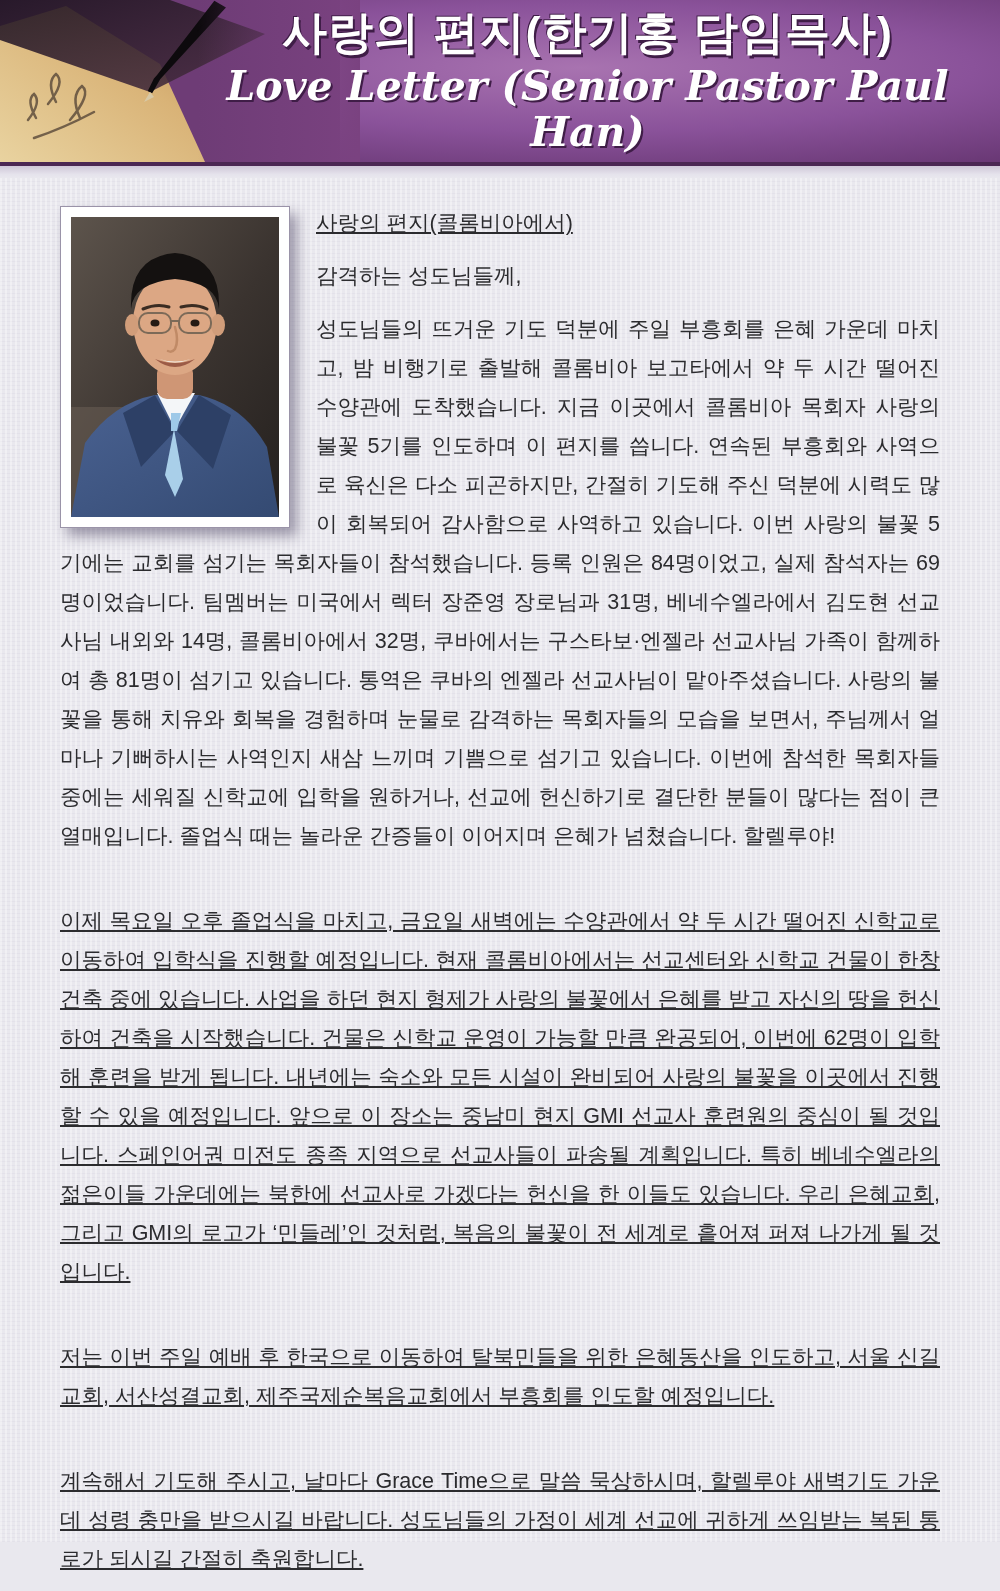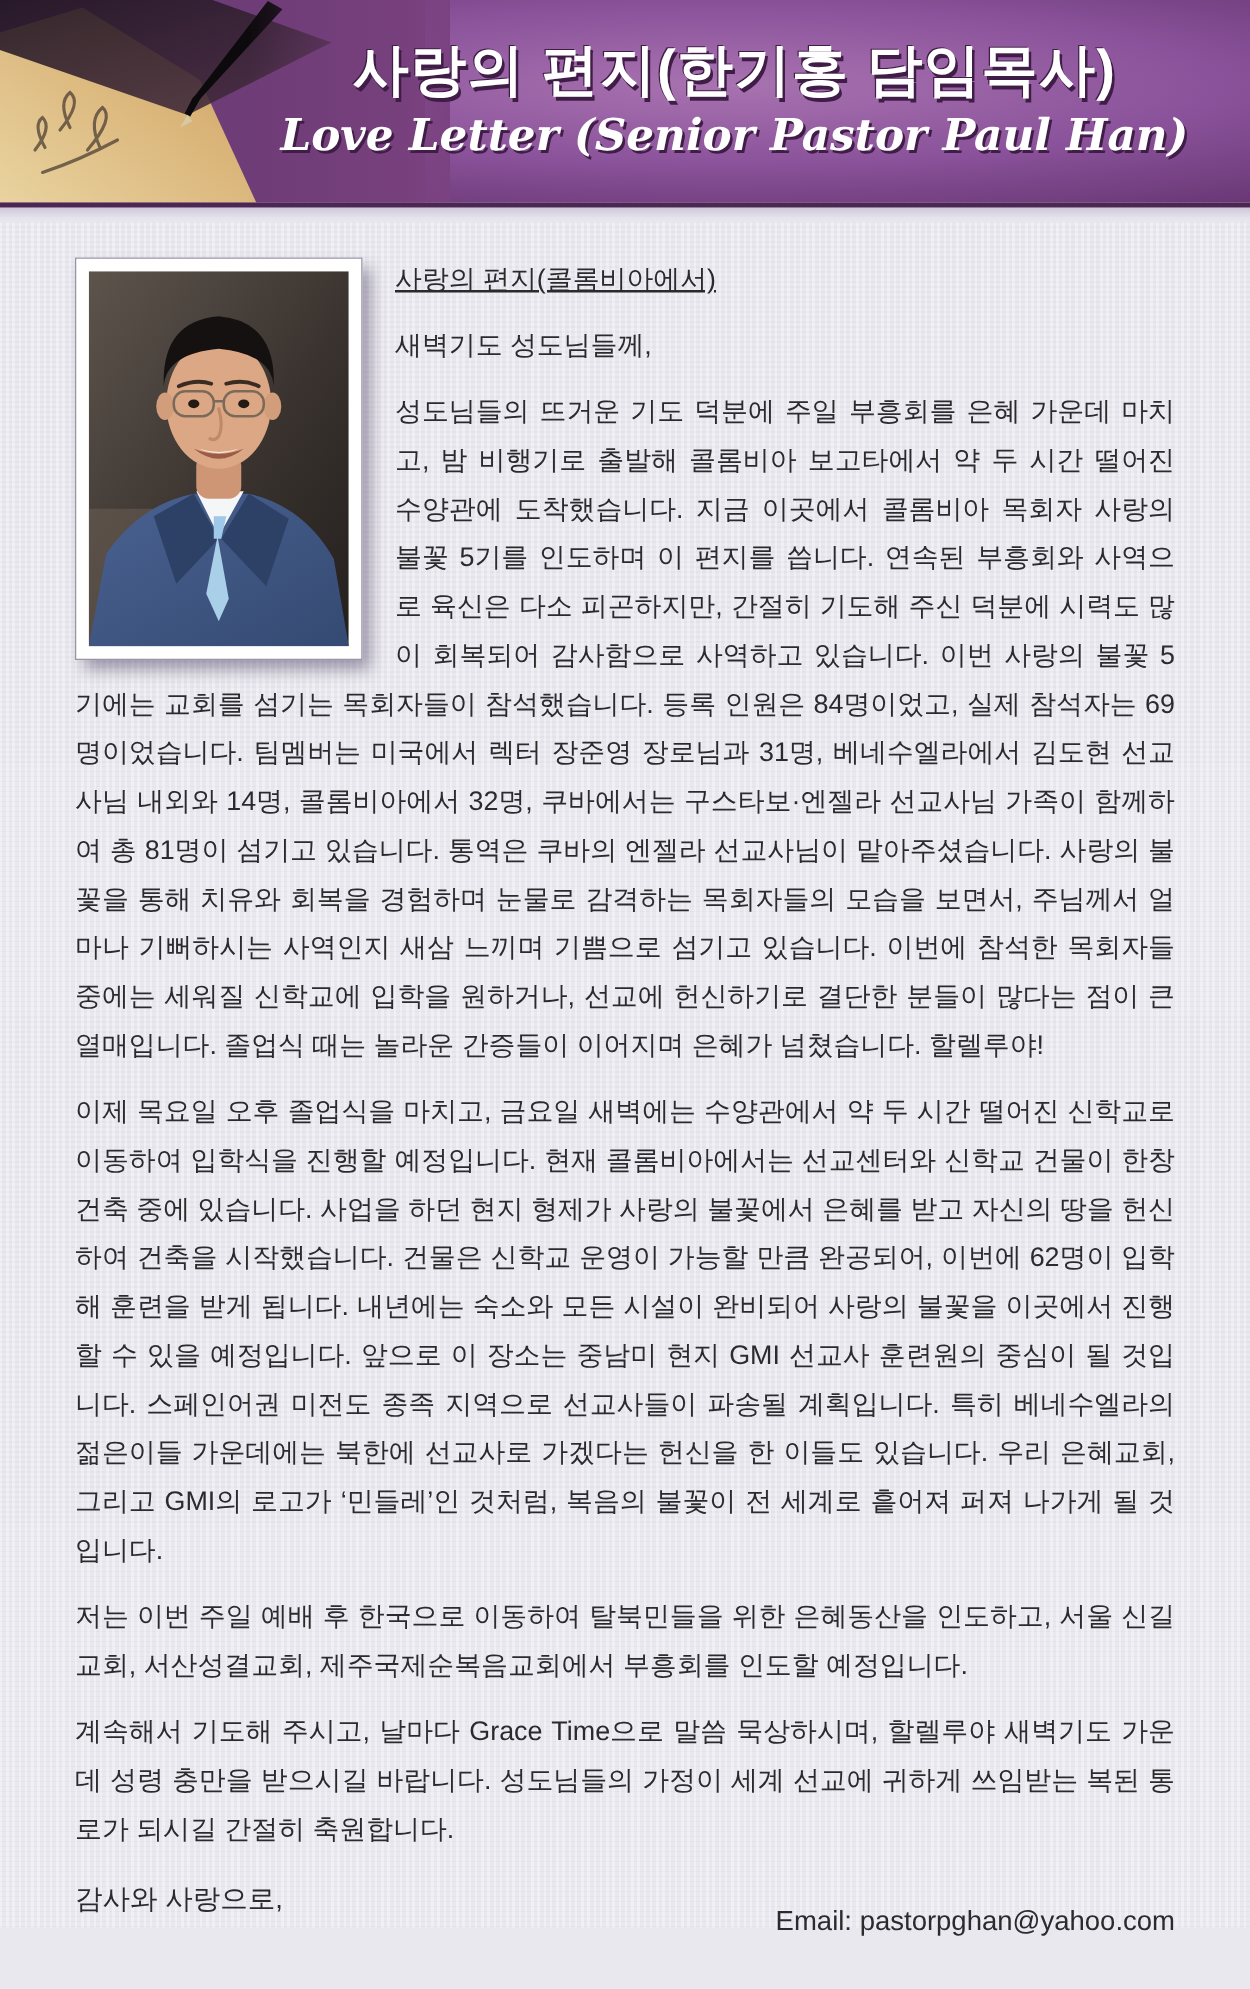--- a/index.html
+++ b/index.html
@@ -35,40 +35,40 @@
     display:flex;flex-direction:column;justify-content:center;align-items:center;
     text-align:center;
   }
   .title-ko{
     font-size:45px;font-weight:bold;color:#ffffff;letter-spacing:1px;
     text-shadow:2px 3px 0 #3f1d47, -1px -1px 0 #3f1d47;
     line-height:52px;
   }
   .title-en{
     font-family:"DejaVu Serif","Liberation Serif",serif;
-    font-style:italic;font-size:35px;font-weight:bold;color:#ffffff;
+    font-style:italic;font-size:41px;font-weight:bold;color:#ffffff;
     text-shadow:2px 2px 0 #3f1d47;
     line-height:46px;margin-top:4px;
   }
   .header-strip{height:12px;background:linear-gradient(180deg,#cfc7d8 0%, #e5e3ec 70%, #e9e8ee 100%);}
 
   
   .letter{margin:26px 60px 0 60px;font-size:21.5px;line-height:39px;}
   .photo-frame{
     float:left;width:208px;height:300px;
     background:#ffffff;padding:10px;border:1px solid #9a93a8;
     box-shadow:7px 8px 12px rgba(60,50,85,.45);
     margin:2px 26px 10px 0;
   }
   .photo-frame svg{display:block;width:208px;height:300px;}
   .letter p{margin:0;text-align:justify;}
   p.subject{margin-bottom:14px;text-align:left;text-decoration:underline;}
   p.greeting{margin-bottom:14px;text-align:left;}
   p.para{margin-top:0;}
-  p.para + p.para{margin-top:14px;}
+  p.para + p.para{margin-top:46px;text-decoration:underline;}
   p.para.cont{margin-top:0;}
 
   
   .closing-row{margin:14px 60px 0 60px;display:flex;justify-content:space-between;align-items:flex-start;}
   .closing{font-size:22px;line-height:44px;}
   .contact{font-size:22px;line-height:36px;text-align:right;margin-top:22px;}
 </style>
 </head>
 <body>
 
@@ -141,21 +141,21 @@
         <path d="M100,104 L108,104" stroke="#7c6a58" stroke-width="2"></path>
         <ellipse cx="84" cy="106" rx="4.5" ry="3.5" fill="#241a14"></ellipse>
         <ellipse cx="124" cy="106" rx="4.5" ry="3.5" fill="#241a14"></ellipse>
 
         <path d="M104,110 q4,14 0,22 q-3,4 -7,2" stroke="#c08a66" stroke-width="2.5" fill="none" stroke-linecap="round"></path>
         <path d="M84,142 q20,16 40,0 q-20,8 -40,0 Z" fill="#9c5b46"></path>
         <path d="M88,142 q16,7 32,0 q-16,5 -32,0 Z" fill="#f2ebe2"></path>
       </svg>
     </div>
     <p class="subject">사랑의 편지(콜롬비아에서)</p>
-    <p class="greeting">새벽기도 성도님들께,</p>
+    <p class="greeting">감격하는 성도님들께,</p>
     <p class="para">성도님들의 뜨거운 기도 덕분에 주일 부흥회를 은혜 가운데 마치고, 밤 비행기로 출발해 콜롬비아 보고타에서 약 두 시간 떨어진 수양관에 도착했습니다. 지금 이곳에서 콜롬비아 목회자 사랑의 불꽃 5기를 인도하며 이 편지를 씁니다. 연속된 부흥회와 사역으로 육신은 다소 피곤하지만, 간절히 기도해 주신 덕분에 시력도 많이 회복되어 감사함으로 사역하고 있습니다. 이번 사랑의 불꽃 5기에는 교회를 섬기는 목회자들이 참석했습니다. 등록 인원은 84명이었고, 실제 참석자는 69명이었습니다. 팀멤버는 미국에서 렉터 장준영 장로님과 31명, 베네수엘라에서 김도현 선교사님 내외와 14명, 콜롬비아에서 32명, 쿠바에서는 구스타보·엔젤라 선교사님 가족이 함께하여 총 81명이 섬기고 있습니다. 통역은 쿠바의 엔젤라 선교사님이 맡아주셨습니다. 사랑의 불꽃을 통해 치유와 회복을 경험하며 눈물로 감격하는 목회자들의 모습을 보면서, 주님께서 얼마나 기뻐하시는 사역인지 새삼 느끼며 기쁨으로 섬기고 있습니다. 이번에 참석한 목회자들 중에는 세워질 신학교에 입학을 원하거나, 선교에 헌신하기로 결단한 분들이 많다는 점이 큰 열매입니다. 졸업식 때는 놀라운 간증들이 이어지며 은혜가 넘쳤습니다. 할렐루야!</p>
     <p class="para">이제 목요일 오후 졸업식을 마치고, 금요일 새벽에는 수양관에서 약 두 시간 떨어진 신학교로 이동하여 입학식을 진행할 예정입니다. 현재 콜롬비아에서는 선교센터와 신학교 건물이 한창 건축 중에 있습니다. 사업을 하던 현지 형제가 사랑의 불꽃에서 은혜를 받고 자신의 땅을 헌신하여 건축을 시작했습니다. 건물은 신학교 운영이 가능할 만큼 완공되어, 이번에 62명이 입학해 훈련을 받게 됩니다. 내년에는 숙소와 모든 시설이 완비되어 사랑의 불꽃을 이곳에서 진행할 수 있을 예정입니다. 앞으로 이 장소는 중남미 현지 GMI 선교사 훈련원의 중심이 될 것입니다. 스페인어권 미전도 종족 지역으로 선교사들이 파송될 계획입니다. 특히 베네수엘라의 젊은이들 가운데에는 북한에 선교사로 가겠다는 헌신을 한 이들도 있습니다. 우리 은혜교회, 그리고 GMI의 로고가 ‘민들레’인 것처럼, 복음의 불꽃이 전 세계로 흩어져 퍼져 나가게 될 것입니다.</p>
     <p class="para">저는 이번 주일 예배 후 한국으로 이동하여 탈북민들을 위한 은혜동산을 인도하고, 서울 신길교회, 서산성결교회, 제주국제순복음교회에서 부흥회를 인도할 예정입니다.</p>
     <p class="para cont">계속해서 기도해 주시고, 날마다 Grace Time으로 말씀 묵상하시며, 할렐루야 새벽기도 가운데 성령 충만을 받으시길 바랍니다. 성도님들의 가정이 세계 선교에 귀하게 쓰임받는 복된 통로가 되시길 간절히 축원합니다.</p>
   </div>
 
   <div class="closing-row">
     <div class="closing">
       <div>감사와 사랑으로,</div>
 

